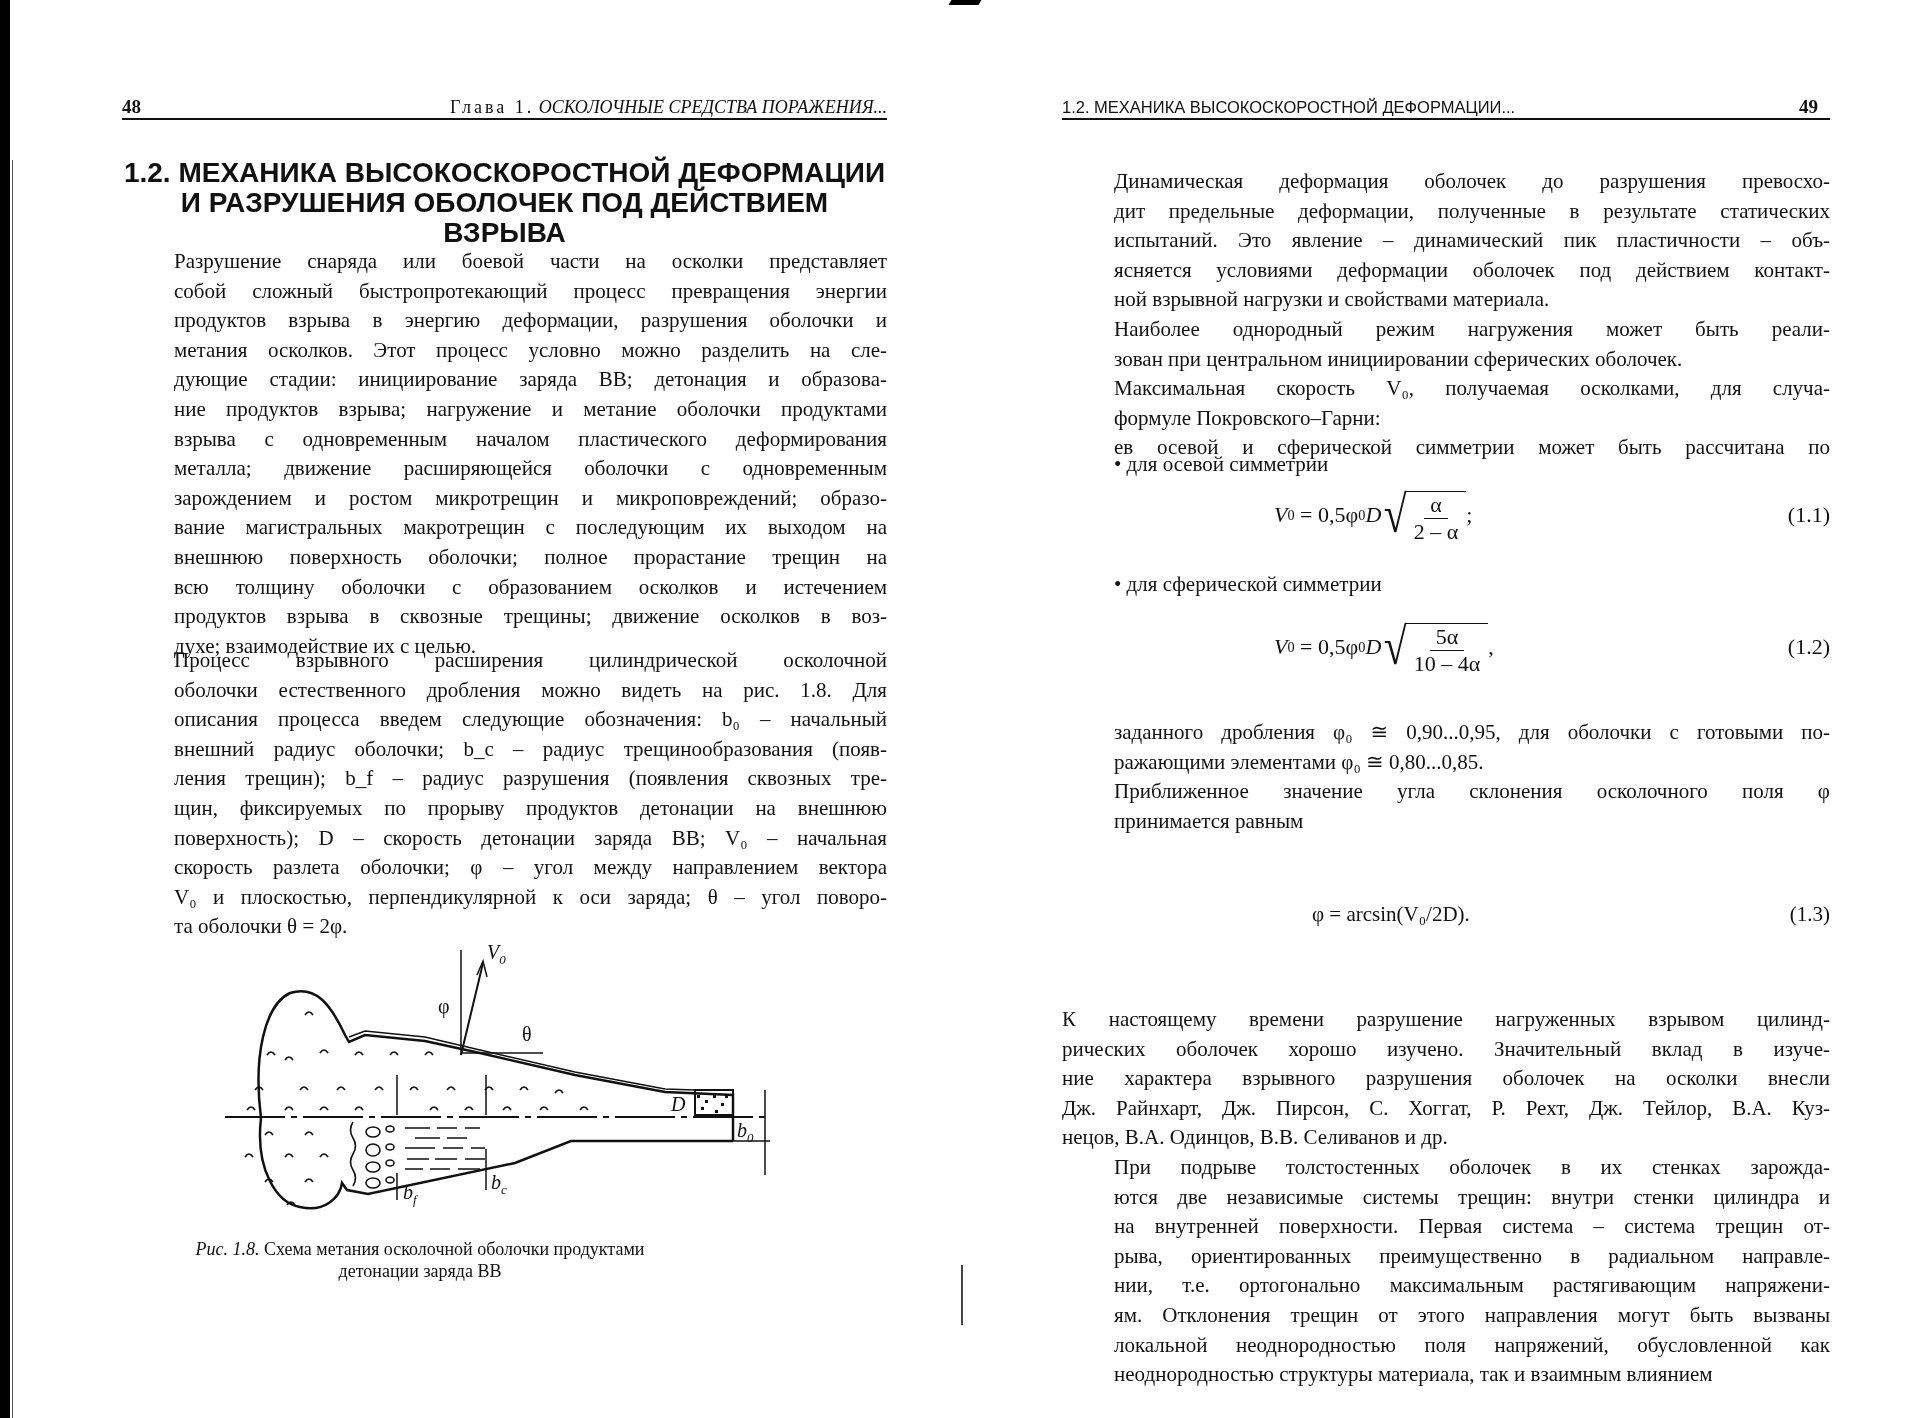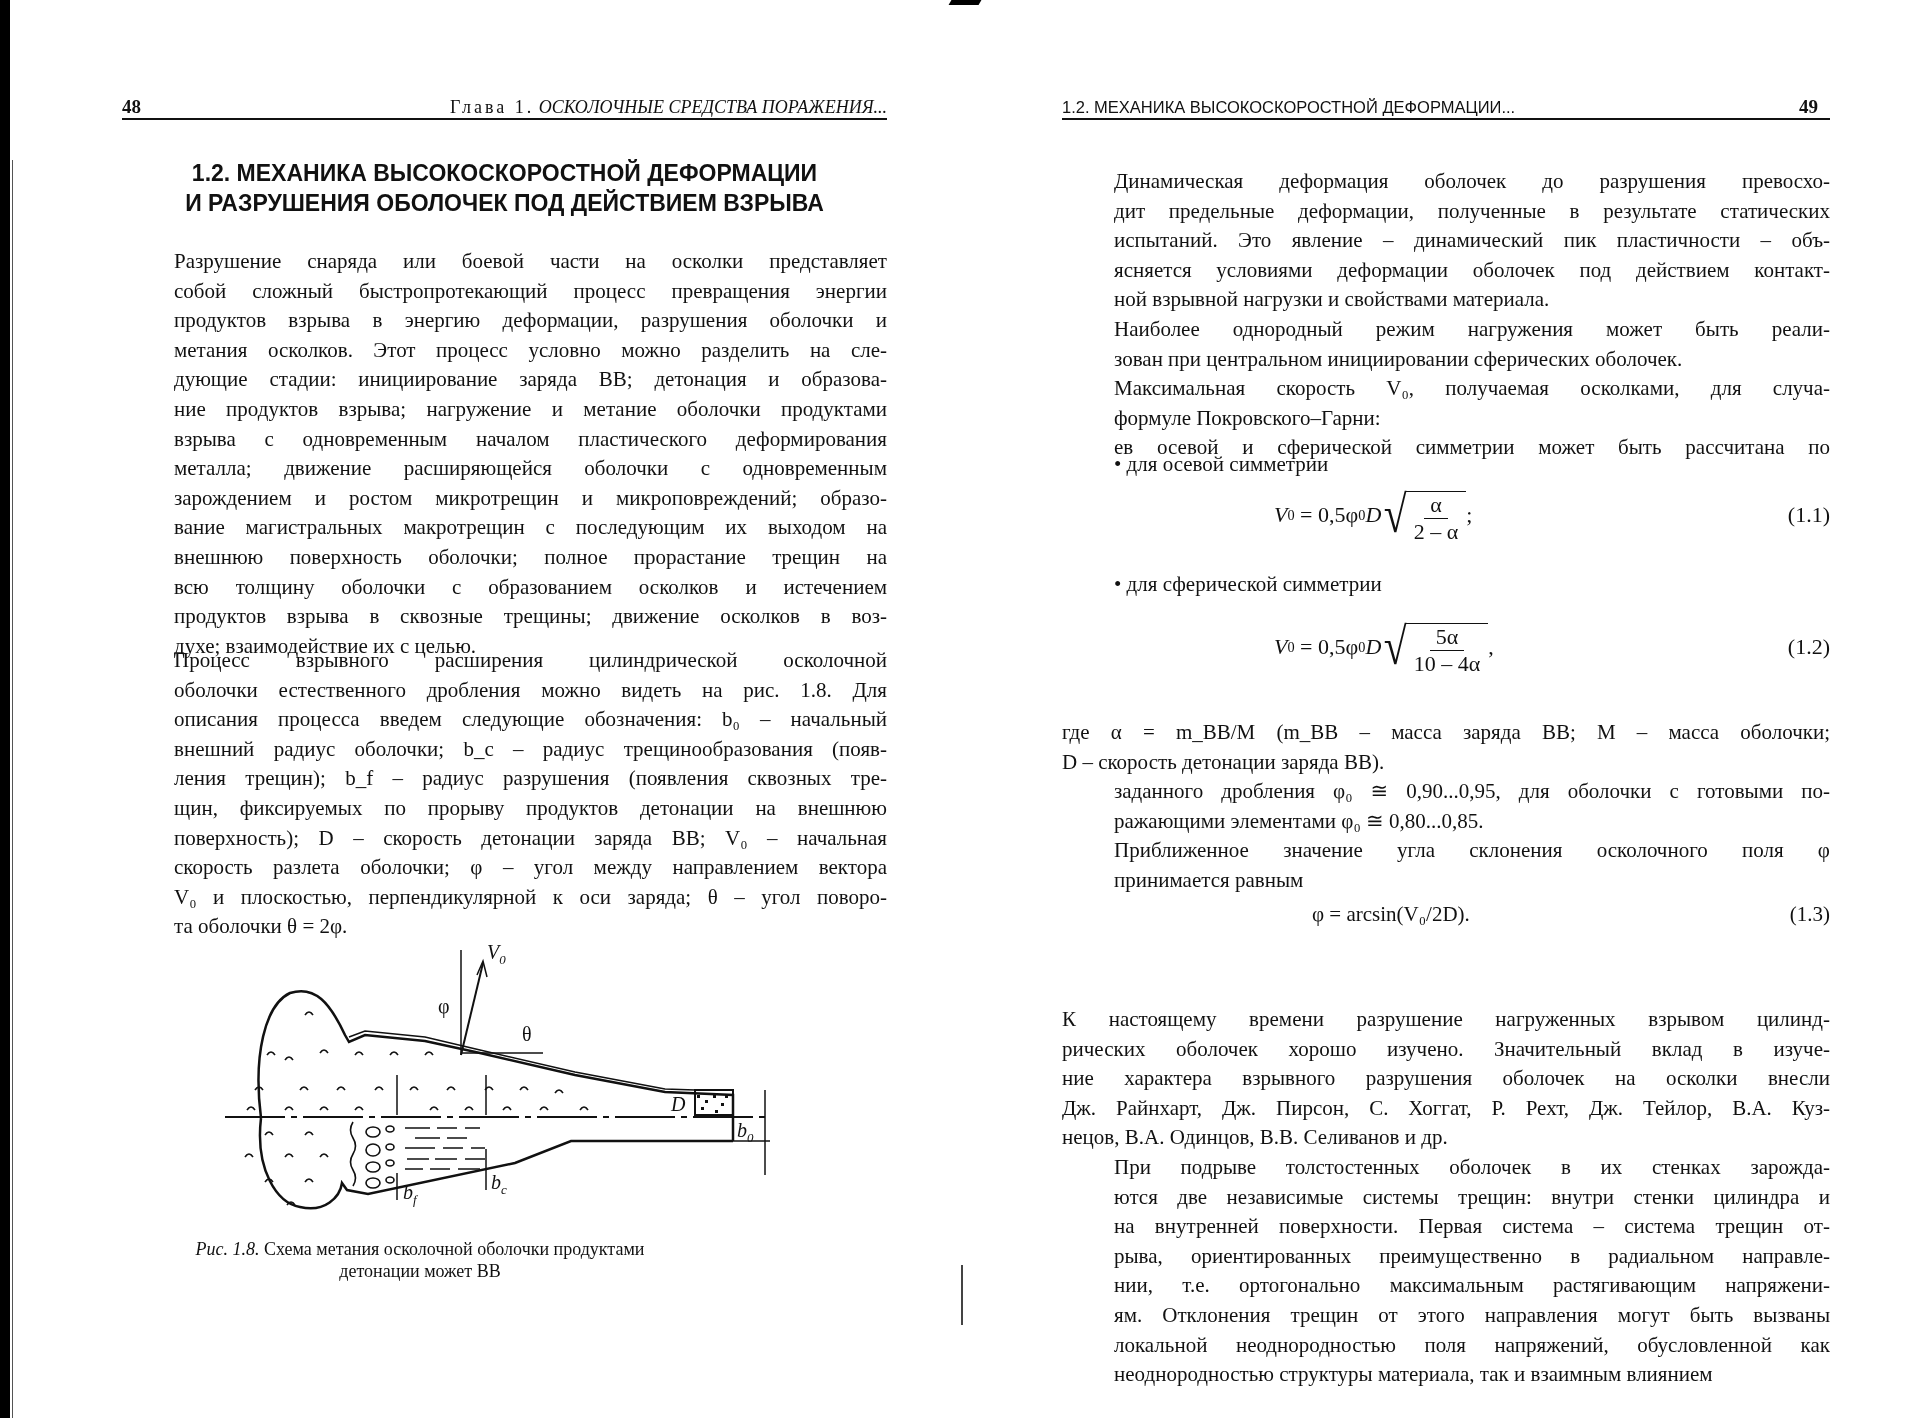--- a/index.html
+++ b/index.html
@@ -25,21 +25,21 @@
   .page-left .running-head .num { left: 0; text-align: right; }
   .page-right .running-head .num { right: 12px; }
   .page-left .running-head .title { position: absolute; right: 0; font-style: italic; }
   .page-left .running-head .title .chap { font-style: normal; letter-spacing: 3px; }
   .page-right .running-head .title {
     position: absolute; left: 0; font-family: "Liberation Sans", sans-serif; font-size: 16.5px;
   }
 
   .section-title {
     position: absolute; top: 158px; left: 0; right: 0; text-align: center;
-    font-family: "Liberation Sans", sans-serif; font-weight: bold; font-size: 23px; line-height: 30px;
+    font-family: "Liberation Sans", sans-serif; font-weight: bold; font-size: 28px; line-height: 30px;
   }
 
   .body-text { position: absolute; left: 0; right: 0; font-size: 21px; line-height: 29.6px; text-align: justify; }
   .body-text p { margin: 0; text-indent: 52px; }
   .body-text p.noindent { text-indent: 0; }
   .body-text .line { display: block; text-align: justify; text-align-last: justify; white-space: nowrap; }
   .body-text .line.last { text-align-last: left; }
   .page-left .body-text.b1 { top: 247px; }
   .page-left .body-text.b2 { top: 646px; }
   .page-right .body-text.r1 { top: 167px; }
@@ -172,21 +172,21 @@
   <span class="it" style="position:absolute;left:262px;top:6px;font-size:20px;"><span>V</span><sub>0</sub></span>
   <span style="position:absolute;left:213px;top:60px;font-size:20px;">φ</span>
   <span style="position:absolute;left:297px;top:88px;font-size:20px;">θ</span>
   <span class="it" style="position:absolute;left:446px;top:158px;font-size:20px;">D</span>
   <span class="it" style="position:absolute;left:512px;top:184px;font-size:20px;"><span>b</span><sub>0</sub></span>
   <span class="it" style="position:absolute;left:178px;top:246px;font-size:20px;"><span>b</span><sub>f</sub></span>
   <span class="it" style="position:absolute;left:266px;top:236px;font-size:20px;"><span>b</span><sub>c</sub></span>
 </div>
 <div class="caption">
   <div><span class="fig-label">Рис. 1.8.</span> <span>Схема метания осколочной оболочки продуктами</span></div>
-  <div>детонации может ВВ</div>
+  <div>детонации заряда ВВ</div>
 </div>
 
 <div class="page page-right">
   <div class="running-head">
     <span class="title">1.2. МЕХАНИКА ВЫСОКОСКОРОСТНОЙ ДЕФОРМАЦИИ...</span>
     <span class="num">49</span>
   </div>
 
   <div class="body-text r1" id="rp1">
       <p>
@@ -245,24 +245,20 @@
               <span class="d">10 – 4α</span>
             </span>
           </span>
         </span>
       <span>,</span>
     </div>
     <span class="eqnum">(1.2)</span>
   </div>
 
   <div class="body-text r2" id="rp2">
-      <p class="noindent">
-        <span class="line">где α = m_ВВ/M (m_ВВ – масса заряда ВВ; M – масса оболочки;</span>
-        <span class="line last">D – скорость детонации заряда ВВ).</span>
-      </p>
       <p>
         <span class="line">заданного дробления φ₀ ≅ 0,90...0,95, для оболочки с готовыми по-</span>
         <span class="line last">ражающими элементами φ₀ ≅ 0,80...0,85.</span>
       </p>
       <p>
         <span class="line" style="text-indent: 52px;">Приближенное значение угла склонения осколочного поля φ</span>
         <span class="line last">принимается равным</span>
       </p>
     </div>
 

